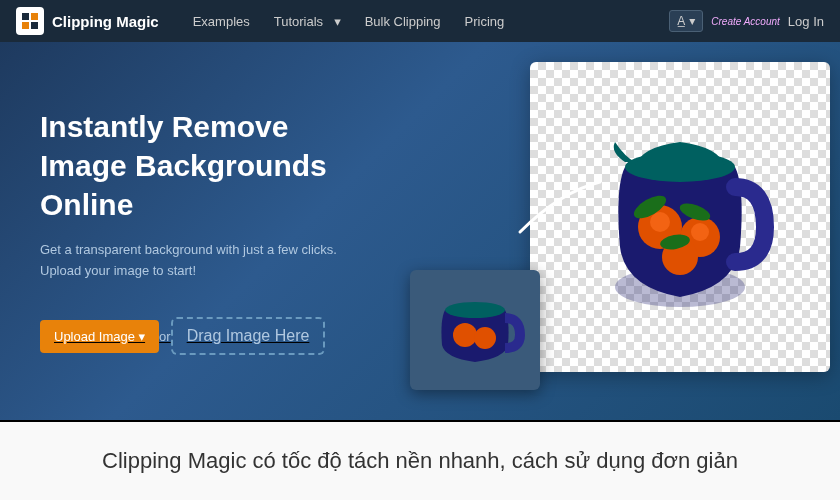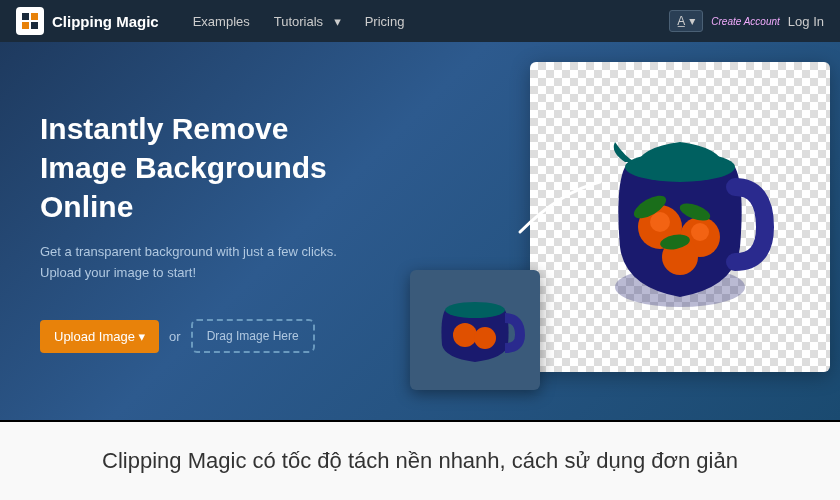--- a/index.html
+++ b/index.html
@@ -106,21 +106,21 @@
     }
     .hero-desc {
       color: #b0c8e0;
       font-size: 13px;
       line-height: 1.6;
       margin-bottom: 36px;
     }
     .hero-actions {
       display: flex;
       align-items: center;
-      gap: 10px;
+      text-decoration: underline;
     }
     .upload-btn {
       background: #e8820a;
       color: #fff;
       border: none;
       border-radius: 4px;
       padding: 9px 14px;
       font-size: 13px;
       cursor: pointer;
       display: flex;
@@ -130,21 +130,21 @@
     .or-text {
       color: #b0c8e0;
       font-size: 13px;
     }
     .drag-btn {
       border: 2px dashed #6a9abf;
       background: transparent;
       color: #b0c8e0;
       border-radius: 6px;
       padding: 8px 14px;
-      font-size: 12px;
+      font-size: 16px;
       cursor: pointer;
       text-align: center;
     }
 
     
     .hero-image-area {
       position: absolute;
       right: 0;
       top: 0;
       width: 470px;
@@ -233,20 +233,21 @@
     </div>
     <span class="logo-text">Clipping Magic</span>
   </div>
 
   <div class="nav-links">
     <a class="nav-link">Examples</a>
     <a class="nav-link nav-link-tutorials">
       <span>Tutorials</span>
       <span>▾</span>
     </a>
+    <a class="nav-link">Bulk Clipping</a>
     <a class="nav-link">Pricing</a>
   </div>
 
   <div class="nav-right">
     <button class="lang-btn">
       <span>A̲</span>
       <span>▾</span>
     </button>
     <span class="create-account-btn">Create Account</span>
     <span class="login-btn">Log In</span>

